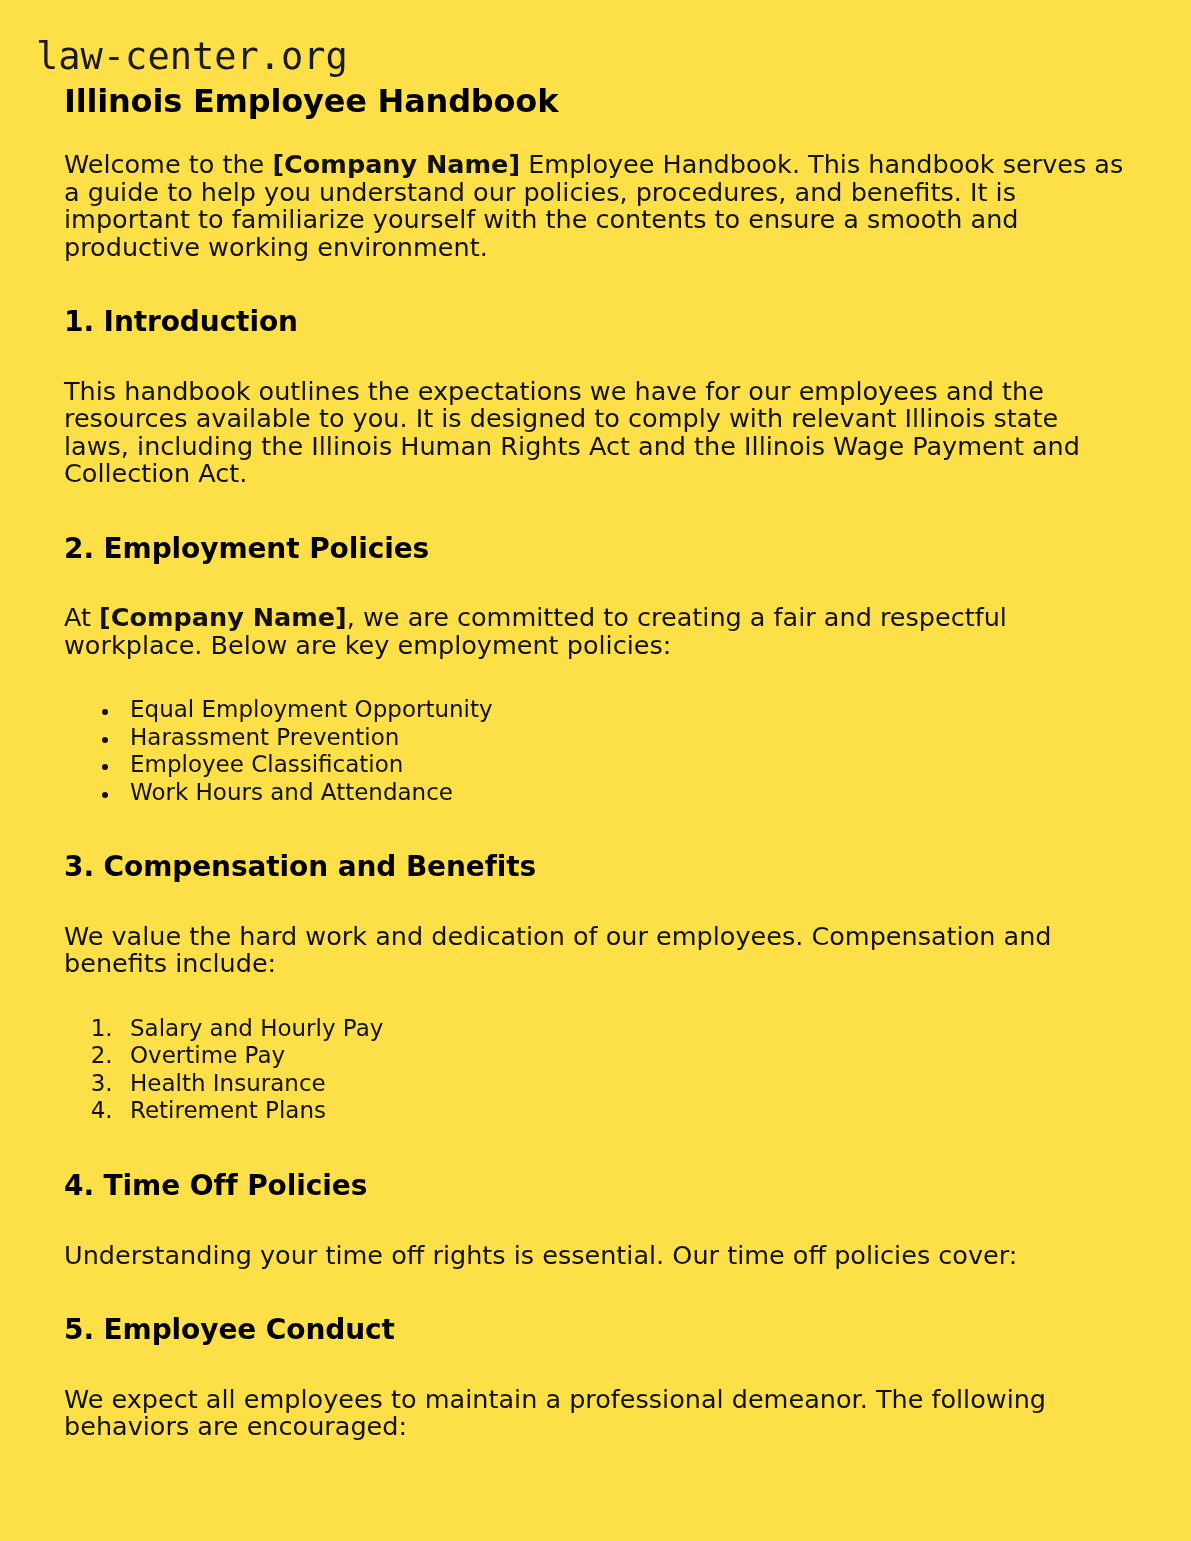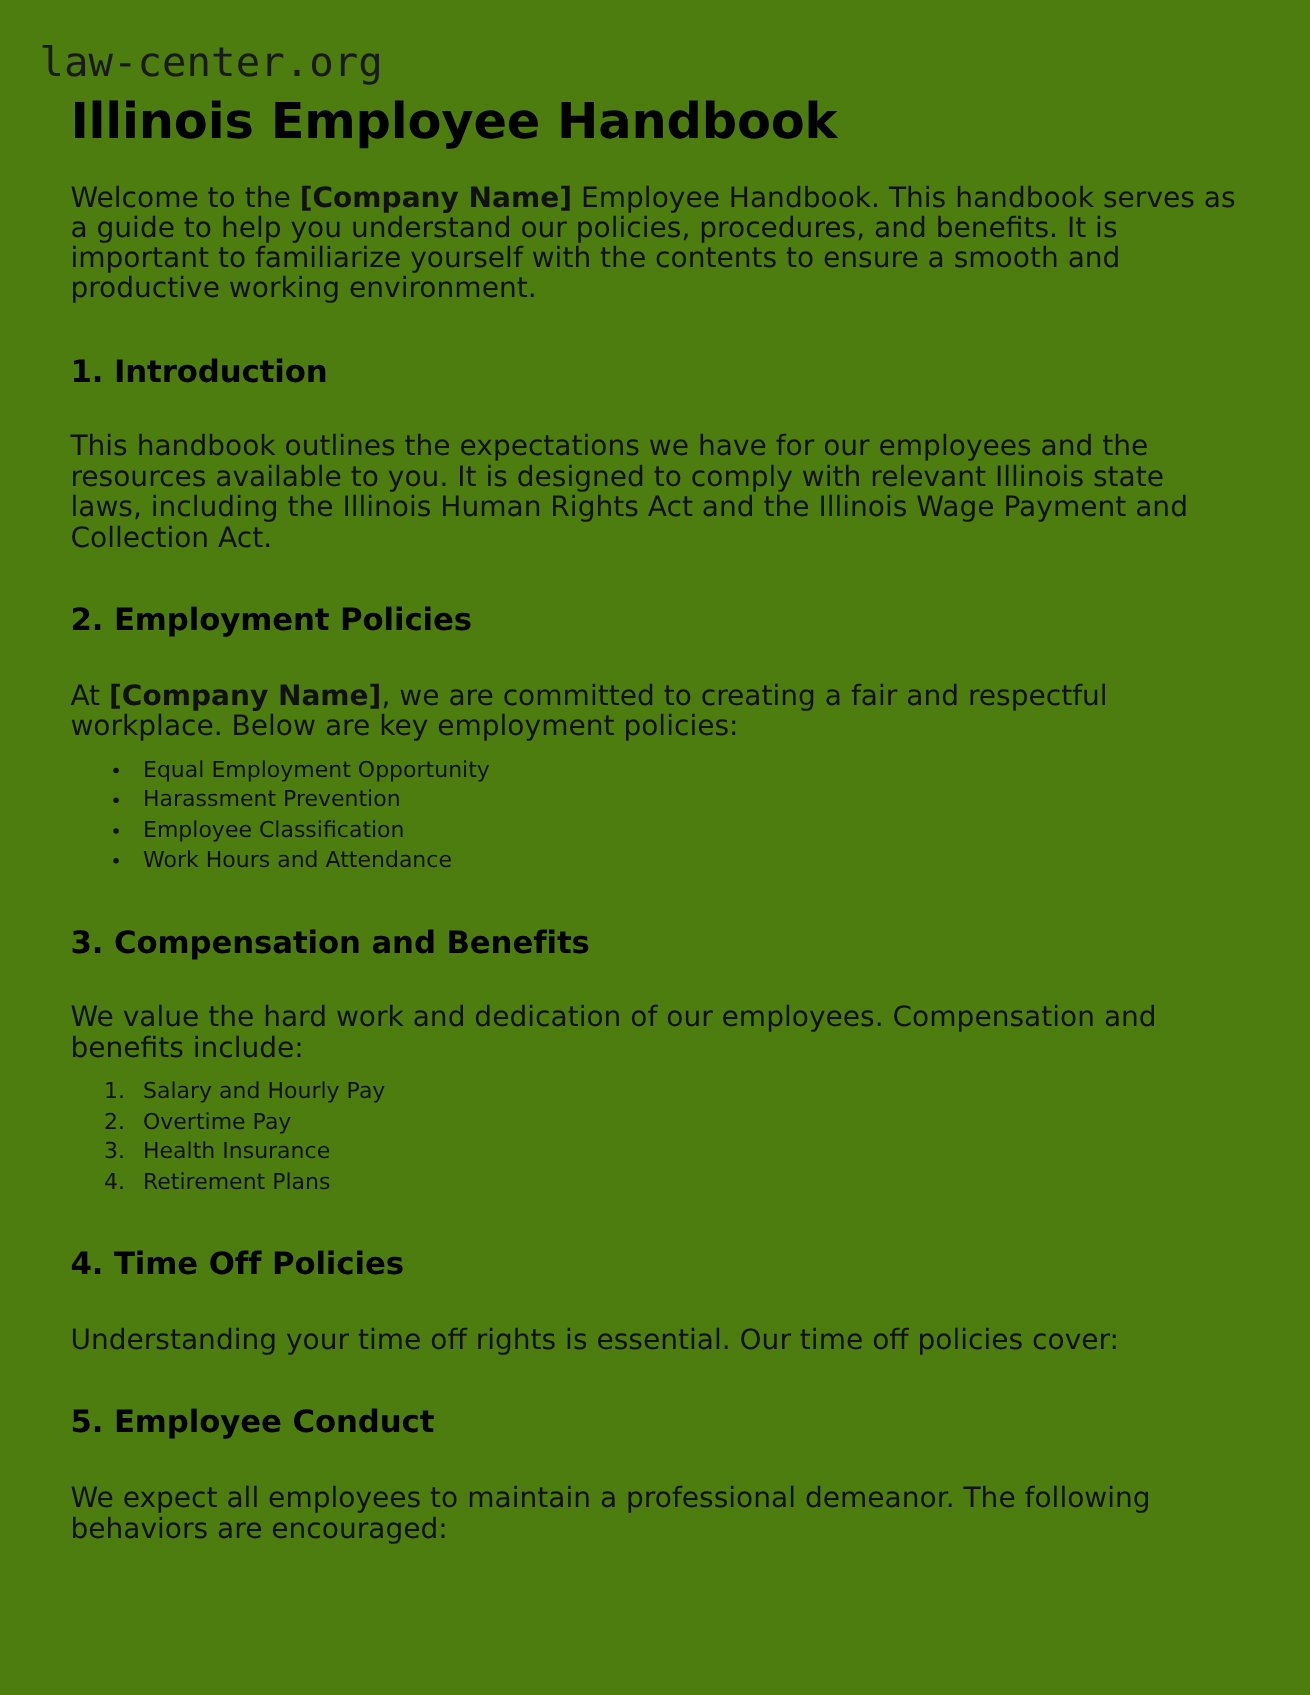--- a/index.html
+++ b/index.html
@@ -15,21 +15,21 @@
     color: #000000;
     -webkit-font-smoothing: antialiased;
   }
 
   .page {
     position: relative;
     width: 1191px;
     height: 1541px;
     box-sizing: border-box;
     padding: 0;
-    background: #4d7c0f;
+    background: #fde047;
   }
 
   
   .site-header {
     margin: 0;
     padding: 0;
     font-family: "DejaVu Sans Mono", "Liberation Mono", monospace;
     font-size: 37px;
     font-weight: 400;
     line-height: 1.12;
@@ -37,21 +37,21 @@
     color: #1a1a1a;
     padding-left: 36px;
     padding-top: 36px;
   }
 
   
   .doc-title {
     margin: 0;
     padding: 0 0 0 64px;
     margin-top: 6px;
-    font-size: 45px;
+    font-size: 32px;
     font-weight: 700;
     line-height: 1.18;
     letter-spacing: -0.2px;
     color: #000000;
   }
 
   
   .content {
     padding-left: 64px;
     padding-right: 64px;
@@ -81,23 +81,23 @@
   }
 
   
   h2.section-heading + p.body-text {
     margin-top: 39px;
   }
 
   
   ul.doc-list,
   ol.doc-list {
-    margin: 11px 0 0 0;
+    margin: 37px 0 0 0;
     padding-left: 56px;
-    font-size: 20px;
+    font-size: 23px;
     line-height: 27.5px;
     color: #111111;
   }
 
   ul.doc-list { list-style-type: disc; }
   ol.doc-list { list-style-type: decimal; }
 
   ul.doc-list li,
   ol.doc-list li {
     margin: 0;

